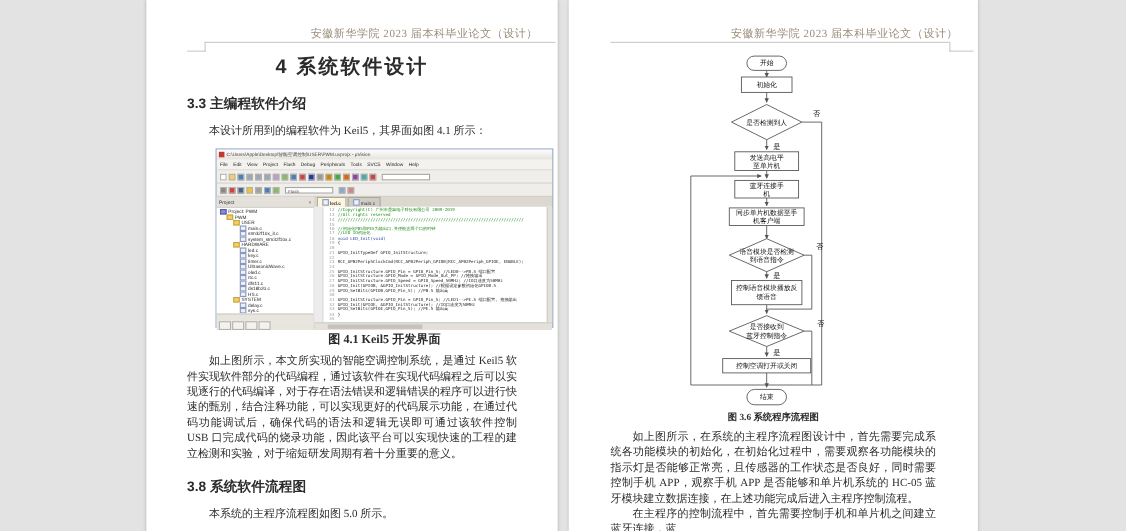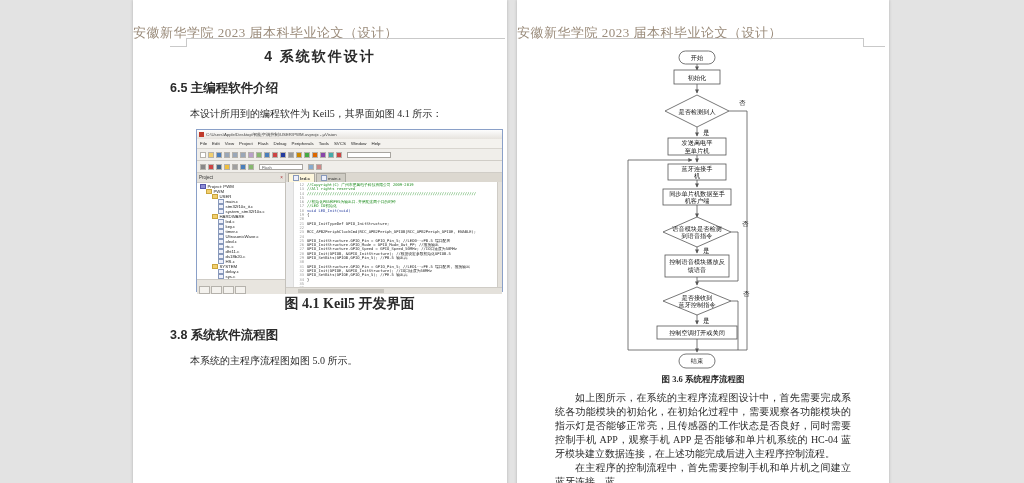--- a/index.html
+++ b/index.html
@@ -2,31 +2,31 @@
 <html><head>
 <meta charset="utf-8">
 <style>
   html,body{margin:0;padding:0;background:#e3e3e3;}
   .canvas{position:relative;width:1024px;height:483px;overflow:hidden;background:#e3e3e3;
           font-family:"Liberation Serif","DejaVu Serif",serif;color:#2b2b2b;}
   .page{position:absolute;top:0;width:374px;height:620px;background:#fff;
         box-shadow:0 0 3px rgba(0,0,0,.22);}
   .page.pg-left{left:133px;}
   .page.pg-right{left:517px;width:372px;}
-  .hdr-text{position:absolute;top:24px;left:0;right:4px;text-align:left;
-            font-size:13px;color:#9a8b7a;letter-spacing:.5px;}
+  .hdr-text{position:absolute;top:24px;left:0;right:18px;text-align:right;
+            font-size:10px;color:#9a8b7a;letter-spacing:.5px;}
   .rule{position:absolute;background:#c9c9c9;}
   .content{position:relative;padding:44px 37px 0 37px;}
-  h1.chapter{font-family:"Liberation Sans","DejaVu Sans",sans-serif;font-size:14px;
+  h1.chapter{font-family:"Liberation Sans","DejaVu Sans",sans-serif;font-size:18px;
              font-weight:bold;text-align:center;margin:4px 0 14px 0;letter-spacing:2px;}
   h2.sec{font-family:"Liberation Sans","DejaVu Sans",sans-serif;font-size:12.5px;
          font-weight:bold;margin:14px 0 10px 0;}
   p.body{font-size:10px;line-height:14px;text-align:justify;text-indent:2em;margin:0 0 0 0;}
   p.intro{margin-bottom:8px;font-family:Liberation Serif, serif;}
-  p.caption{width:307px;margin:3px 0 6px 26px;text-align:center;font-size:14px;font-weight:bold;}
+  p.caption{width:307px;margin:3px 0 6px 26px;text-align:center;font-size:11px;font-weight:bold;}
   p.caption2{text-align:center;font-size:8.5px;font-weight:bold;margin:0 0 5px 0;}
 
   
   .keil{position:relative;margin-left:26px;width:307px;height:163px;background:#f0eeea;
         border:1px solid #8aa0c8;box-sizing:border-box;font-family:"Liberation Sans","DejaVu Sans",sans-serif;}
   .k-title{height:9px;background:linear-gradient(#fdfdfd,#e6e3de);display:flex;align-items:center;
            padding:0 2px;font-size:4.3px;color:#444;white-space:nowrap;overflow:hidden;}
   .k-appicon{width:5px;height:5px;background:#c03a2b;margin-right:2px;flex:none;}
   .k-menu{height:9px;background:#f4f2ee;border-bottom:1px solid #d8d5cf;display:flex;
           align-items:center;padding:0 3px;font-size:4.4px;color:#222;gap:5px;}
@@ -84,21 +84,21 @@
 <div class="canvas">
 
   <div class="page pg-left">
     <div class="hdr-text">安徽新华学院 2023 届本科毕业论文（设计）</div>
     <div class="rule" style="left:53px;top:38px;width:319px;height:1px"></div>
     <div class="rule" style="left:53px;top:38px;width:1px;height:9px"></div>
     <div class="rule" style="left:37px;top:46px;width:17px;height:1px"></div>
 
     <div class="content">
       <h1 class="chapter">4  系统软件设计</h1>
-      <h2 class="sec">6.5  主编程软件介绍</h2>
+      <h2 class="sec">3.3  主编程软件介绍</h2>
       <p class="body intro">本设计所用到的编程软件为 Keil5，其界面如图 4.1 所示：</p>
 
       <div class="keil">
         <div class="k-title">
           <span class="k-appicon"></span>
           <span>C:\Users\Apple\Desktop\智能空调控制\USER\PWM.uvprojx - μVision</span>
         </div>
         <div class="k-menu">
 
         <span>File</span>
@@ -374,20 +374,21 @@
               <div class="k-vscroll"></div>
             </div>
             <div class="k-hscroll">
                 <div class="k-thumb"></div>
               </div>
           </div>
         </div>
       </div>
 
       <p class="caption">图 4.1 Keil5 开发界面</p>
+      <p class="body">如上图所示，本文所实现的智能空调控制系统，是通过 Keil5 软件实现软件部分的代码编程，通过该软件在实现代码编程之后可以实现逐行的代码编译，对于存在语法错误和逻辑错误的程序可以进行快速的甄别，结合注释功能，可以实现更好的代码展示功能，在通过代码功能调试后，确保代码的语法和逻辑无误即可通过该软件控制 USB 口完成代码的烧录功能，因此该平台可以实现快速的工程的建立检测和实验，对于缩短研发周期有着十分重要的意义。</p>
       <h2 class="sec">3.8  系统软件流程图</h2>
       <p class="body">本系统的主程序流程图如图 5.0 所示。</p>
     </div>
   </div>
 
   <div class="page pg-right">
     <div class="hdr-text">安徽新华学院 2023 届本科毕业论文（设计）</div>
     <div class="rule" style="left:38px;top:38px;width:308px;height:1px"></div>
     <div class="rule" style="left:346px;top:38px;width:1px;height:9px"></div>
     <div class="rule" style="left:346px;top:46px;width:22px;height:1px"></div>
@@ -476,17 +477,17 @@
           <text class="fc-lab" x="222" y="55">否</text>
           <text class="fc-lab" x="186" y="85">是</text>
           <text class="fc-lab" x="225" y="176">否</text>
           <text class="fc-lab" x="186" y="203">是</text>
           <text class="fc-lab" x="226" y="246">否</text>
           <text class="fc-lab" x="186" y="273">是</text>
         </svg>
       </div>
 
       <p class="caption2">图 3.6 系统程序流程图</p>
-      <p class="body">如上图所示，在系统的主程序流程图设计中，首先需要完成系统各功能模块的初始化，在初始化过程中，需要观察各功能模块的指示灯是否能够正常亮，且传感器的工作状态是否良好，同时需要控制手机 APP，观察手机 APP 是否能够和单片机系统的 HC-04 蓝牙模块建立数据连接，在上述功能完成后进入主程序控制流程。</p>
+      <p class="body">如上图所示，在系统的主程序流程图设计中，首先需要完成系统各功能模块的初始化，在初始化过程中，需要观察各功能模块的指示灯是否能够正常亮，且传感器的工作状态是否良好，同时需要控制手机 APP，观察手机 APP 是否能够和单片机系统的 HC-05 蓝牙模块建立数据连接，在上述功能完成后进入主程序控制流程。</p>
       <p class="body">在主程序的控制流程中，首先需要控制手机和单片机之间建立蓝牙连接，蓝</p>
     </div>
   </div>
 </div>
 
 </body></html>

